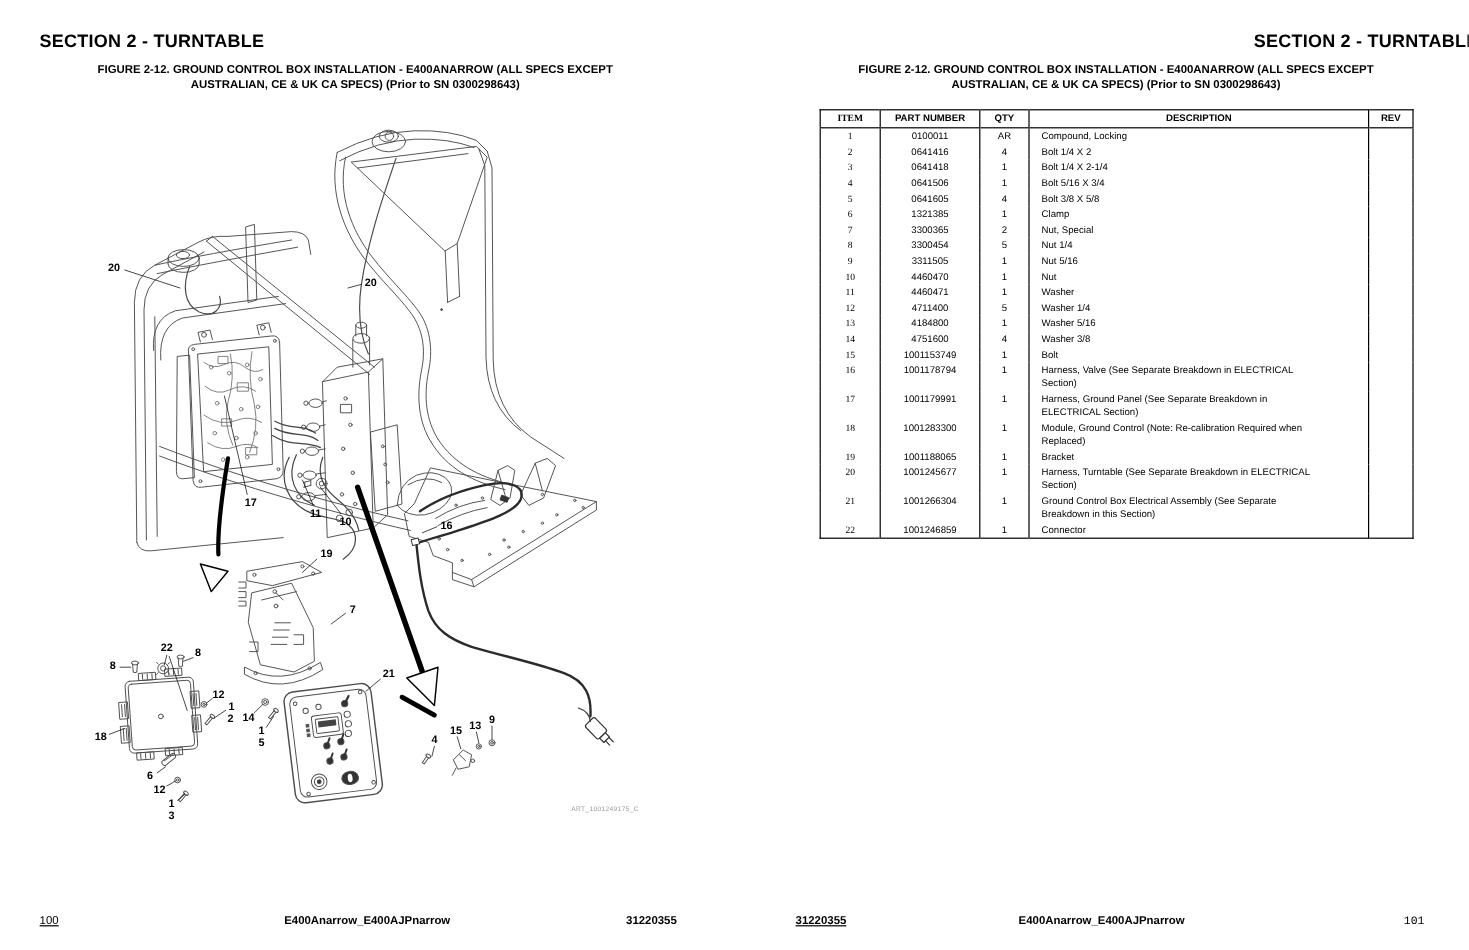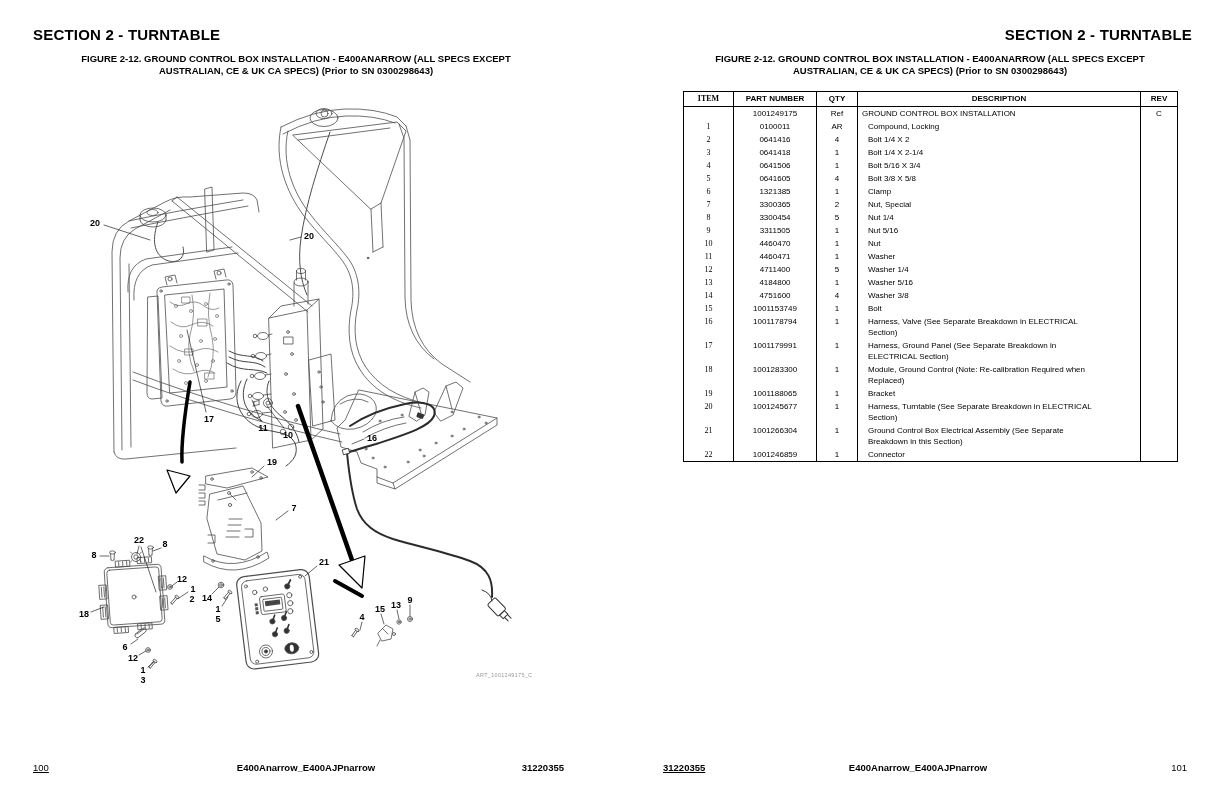--- a/index.html
+++ b/index.html
@@ -1,20 +1,20 @@
 <!DOCTYPE html>
 <html><head>
 <meta charset="utf-8">
 <style>
   html,body{margin:0;padding:0;}
   body{
     width:1224px;height:792px;position:relative;background:#ffffff;
     font-family:"Liberation Sans", sans-serif;color:#000;overflow:hidden;
   }
-  .page{position:absolute;top:0;width:612px;height:792px;background:#fff;}
+  .page{position:absolute;top:0;width:612px;height:792px;background:#fff;padding-left:40px;}
   .page-left{left:0;}
   .page-right{left:612px;}
   .section-header{
     position:absolute;top:26px;margin:0;font-size:15px;font-weight:bold;
     letter-spacing:.2px;white-space:nowrap;
   }
   .page-left .section-header{left:33px;}
   .page-right .section-header{right:32px;}
   .fig-caption{
     position:absolute;top:53px;font-size:9.5px;font-weight:bold;
@@ -30,21 +30,21 @@
   }
   .art-label{
     position:absolute;left:476px;top:672px;font-size:5.5px;color:#999;
     letter-spacing:.3px;white-space:nowrap;
   }
   .page-footer{position:absolute;top:762px;left:0;width:612px;height:14px;font-size:9.5px;}
   .page-footer .fl{position:absolute;left:33px;text-decoration:underline;}
   .page-footer .fc{position:absolute;left:0;width:100%;text-align:center;font-weight:bold;}
   .page-footer .fr{position:absolute;right:48px;font-weight:bold;}
   .page-right .page-footer .fl{left:51px;font-weight:bold;}
-  .page-right .page-footer .fr{right:37px;font-weight:normal;}
+  .page-right .page-footer .fr{right:37px;font-weight:normal;font-family:Liberation Mono, monospace;}
   .page-footer .pagenum{font-weight:normal;}
   .parts-table{
     position:absolute;left:71px;top:91px;width:494px;
     border-collapse:collapse;table-layout:fixed;
     border:1.2px solid #000;
   }
   .parts-table th,.parts-table td{
     font-size:8px;line-height:11px;padding:1px 3px;vertical-align:top;
     border-left:1px solid #000;overflow:hidden;
   }
@@ -463,27 +463,20 @@
       <tr id="parts-head">
           <th>ITEM</th>
           <th>PART NUMBER</th>
           <th>QTY</th>
           <th>DESCRIPTION</th>
           <th>REV</th>
         </tr>
     </thead>
     <tbody id="parts-body">
         <tr>
-          <td class="c"></td>
-          <td class="c">1001249175</td>
-          <td class="c">Ref</td>
-          <td class="desc">GROUND CONTROL BOX INSTALLATION</td>
-          <td class="c">C</td>
-        </tr>
-        <tr>
           <td class="c">1</td>
           <td class="c">0100011</td>
           <td class="c">AR</td>
           <td class="desc ind">Compound, Locking</td>
           <td class="c"></td>
         </tr>
         <tr>
           <td class="c">2</td>
           <td class="c">0641416</td>
           <td class="c">4</td>

